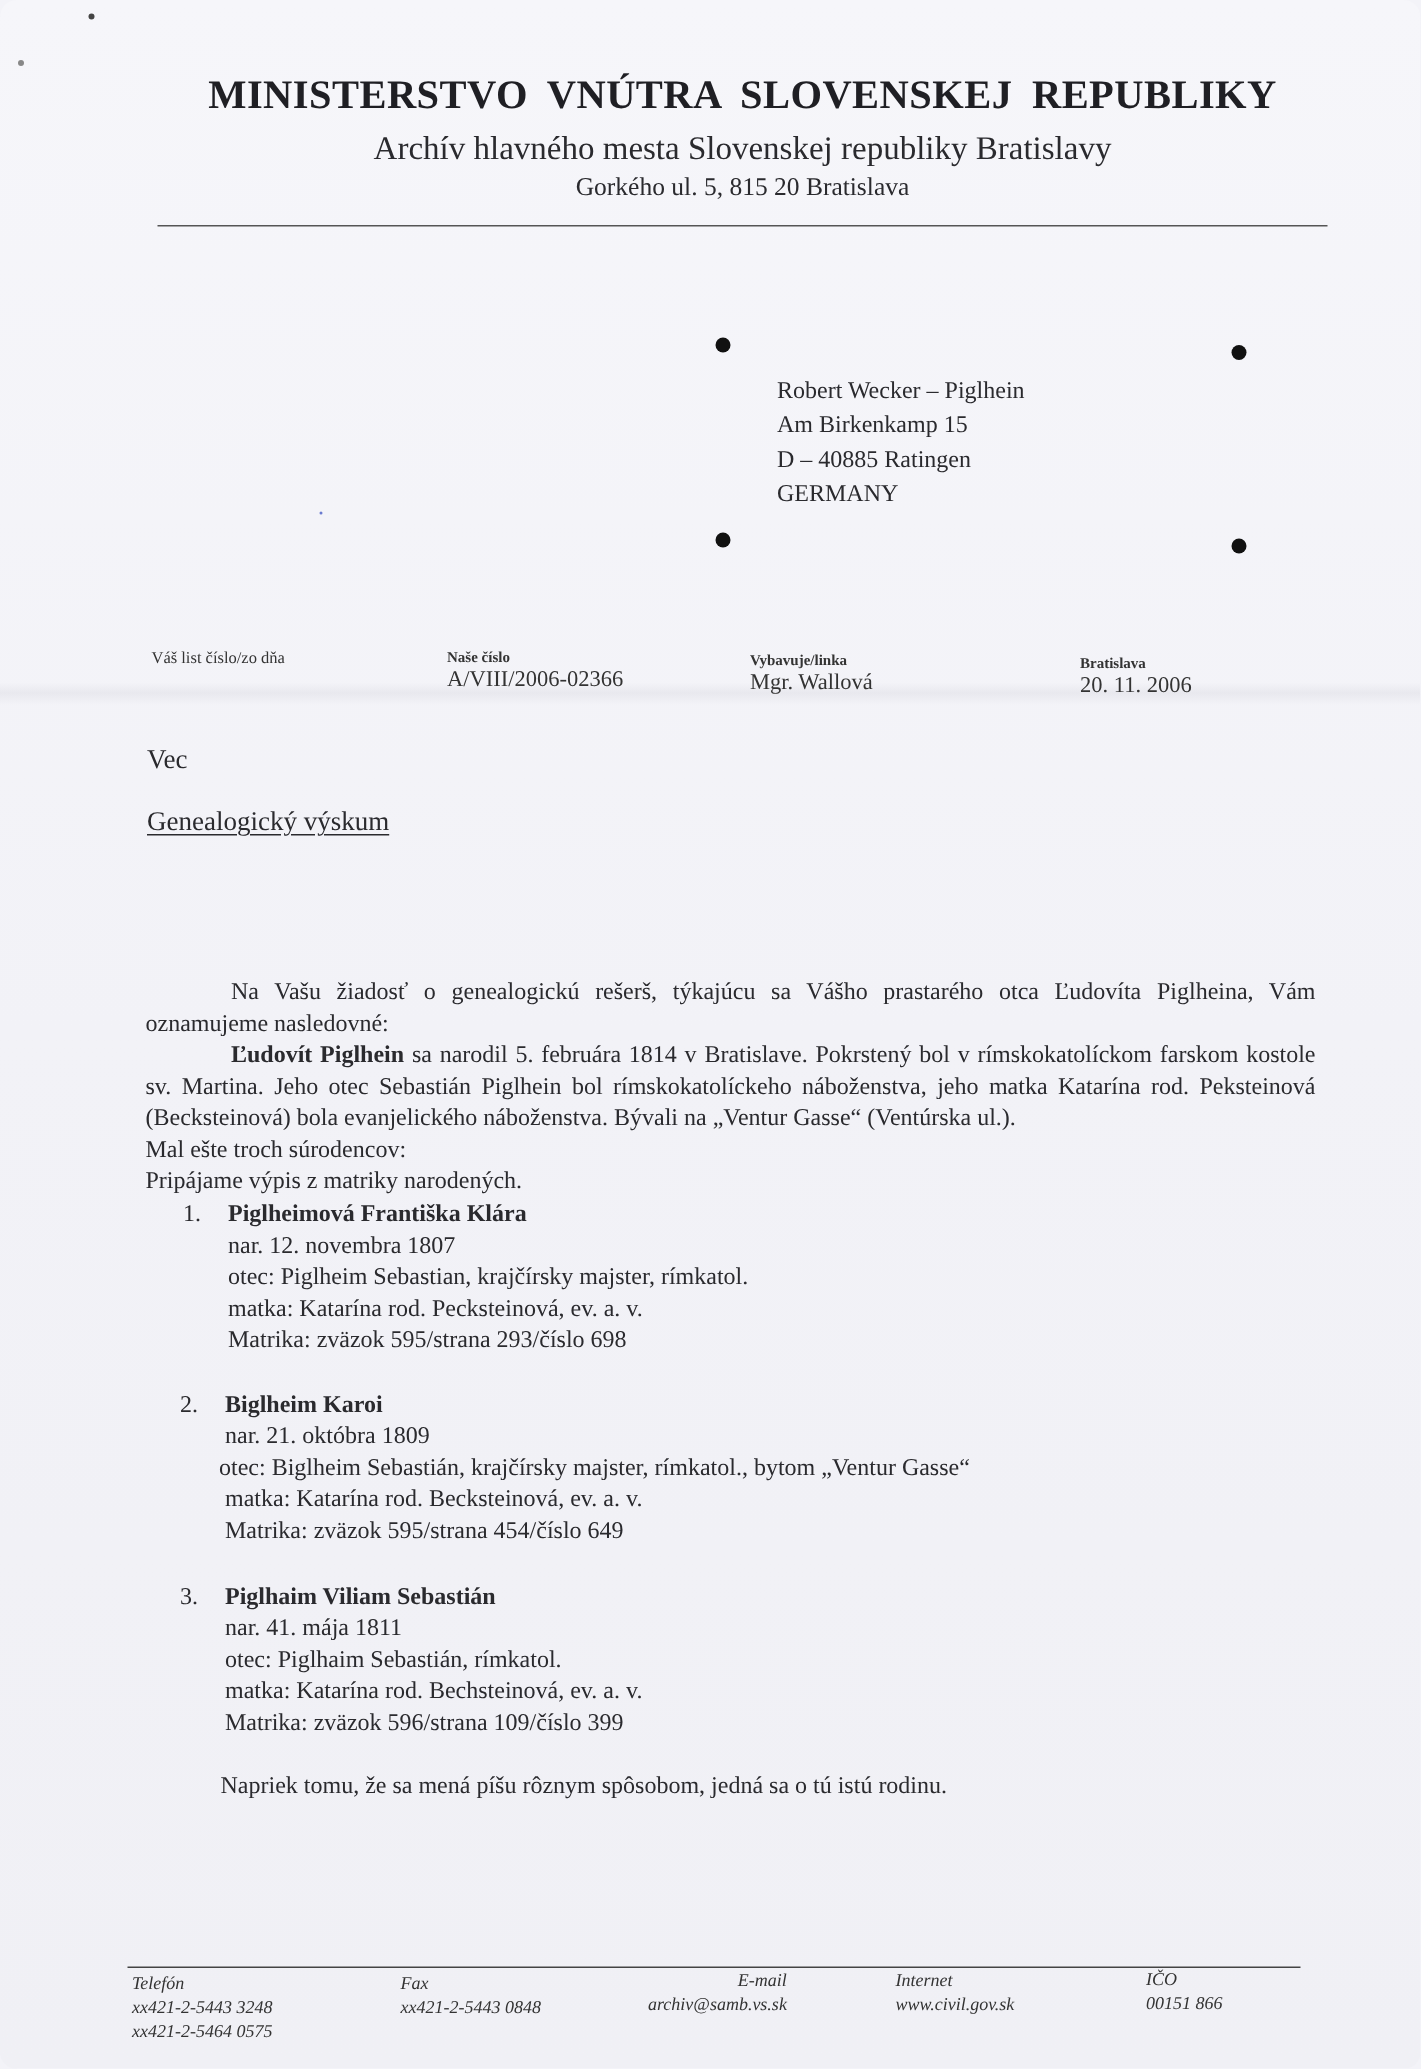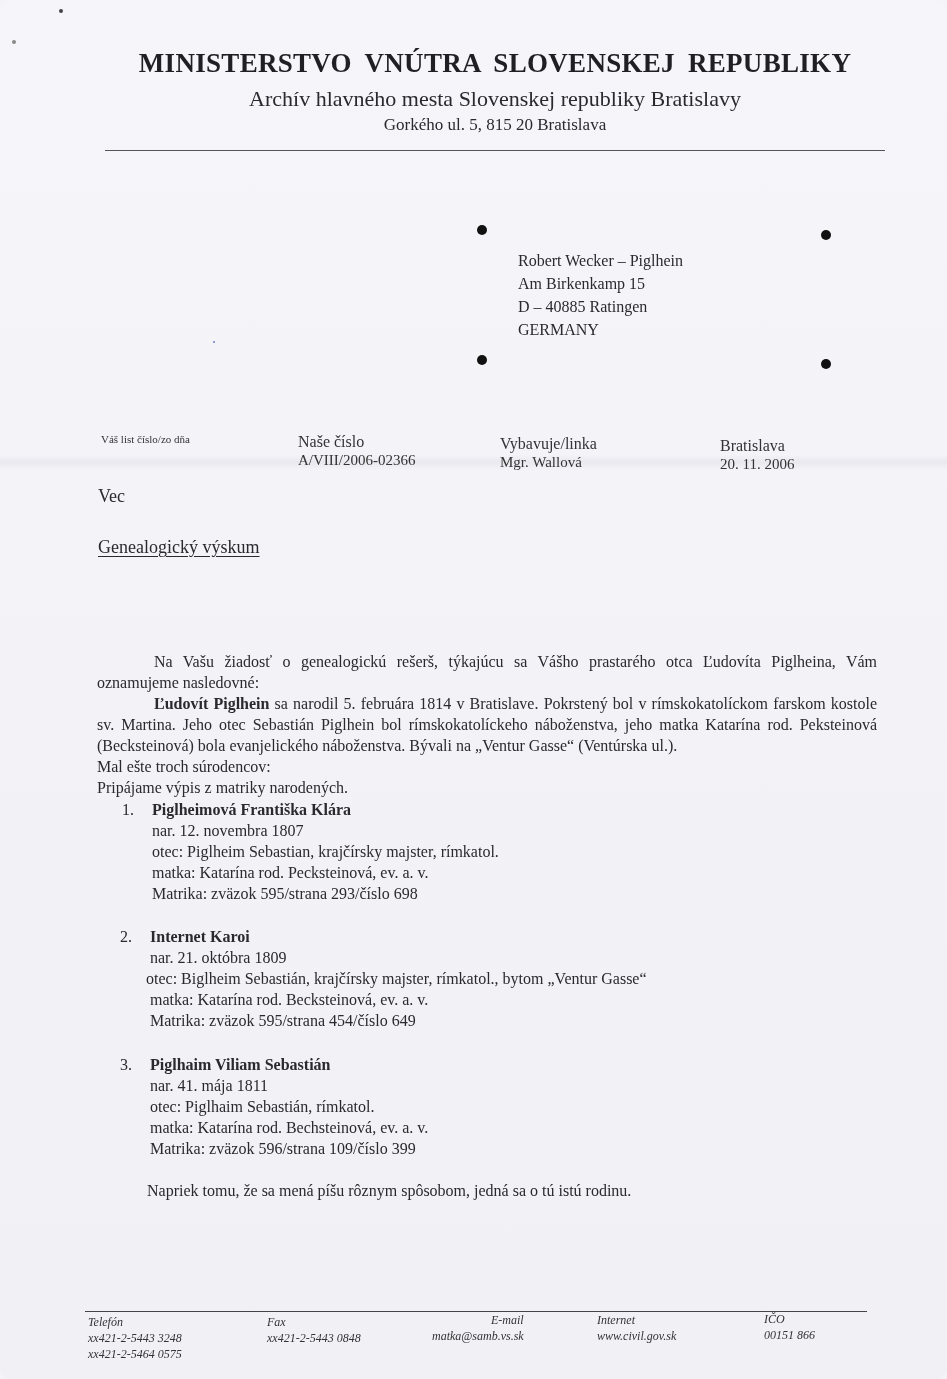--- a/index.html
+++ b/index.html
@@ -48,24 +48,24 @@
 
     
     .speck { position: absolute; border-radius: 50%; background: #444; }
     .dot { position: absolute; width: 10px; height: 10px; border-radius: 50%; background: #111; }
 
     
     .recip { left: 518px; top: 249px; font-size: 16px; line-height: 23px; color: #2a2a2e; }
     .recip div { white-space: nowrap; }
 
     
-    .ref-label { font-size: 16px; font-weight: normal; color: #333; }
+    .ref-label { font-size: 10px; font-weight: bold; color: #333; }
     .ref-value { font-size: 15px; color: #333; margin-top: 1px; }
     .ref-label.light { font-weight: normal; }
-    .subject-label { left: 98px; top: 486px; font-size: 18px; }
+    .subject-label { left: 98px; top: 496px; font-size: 18px; }
     .subject-value { left: 98px; top: 537px; font-size: 18px; text-decoration: underline; text-underline-offset: 3px; }
 
     .para { position: absolute; left: 97px; width: 780px; font-size: 16px; line-height: 21px; }
     .para p { margin: 0; text-align: justify; text-align-last: left; }
     .indent { text-indent: 57px; }
     .bold { font-weight: bold; }
 
     .sib { position: absolute; font-size: 16px; line-height: 21px; }
     .sib .num { position: absolute; left: 0; top: 0; }
     .sib .name { font-weight: bold; }
@@ -135,21 +135,21 @@
       <div>nar. 12. novembra 1807</div>
       <div>otec: Piglheim Sebastian, krajčírsky majster, rímkatol.</div>
       <div>matka: Katarína rod. Pecksteinová, ev. a. v.</div>
       <div>Matrika: zväzok 595/strana 293/číslo 698</div>
     </div>
   </div>
 
   <div class="sib" style="left:120px;top:926px;">
     <span class="num">2.</span>
     <div style="margin-left:30px;">
-      <div class="name">Internet Karoi</div>
+      <div class="name">Biglheim Karoi</div>
       <div>nar. 21. októbra 1809</div>
       <div style="margin-left:-4px;">otec: Biglheim Sebastián, krajčírsky majster, rímkatol., bytom „Ventur Gasse“</div>
       <div>matka: Katarína rod. Becksteinová, ev. a. v.</div>
       <div>Matrika: zväzok 595/strana 454/číslo 649</div>
     </div>
   </div>
 
   <div class="sib" style="left:120px;top:1054px;">
     <span class="num">3.</span>
     <div style="margin-left:30px;">
@@ -168,21 +168,21 @@
     <div>Telefón</div>
     <div>xx421-2-5443 3248</div>
     <div>xx421-2-5464 0575</div>
   </div>
   <div class="abs ftr" style="left:267px;top:1314px;">
     <div>Fax</div>
     <div>xx421-2-5443 0848</div>
   </div>
   <div class="abs ftr" style="left:432px;top:1312px;text-align:right;">
     <div>E-mail</div>
-    <div>matka@samb.vs.sk</div>
+    <div>archiv@samb.vs.sk</div>
   </div>
   <div class="abs ftr" style="left:597px;top:1312px;">
     <div>Internet</div>
     <div>www.civil.gov.sk</div>
   </div>
   <div class="abs ftr" style="left:764px;top:1311px;">
     <div>IČO</div>
     <div>00151 866</div>
   </div>
 

